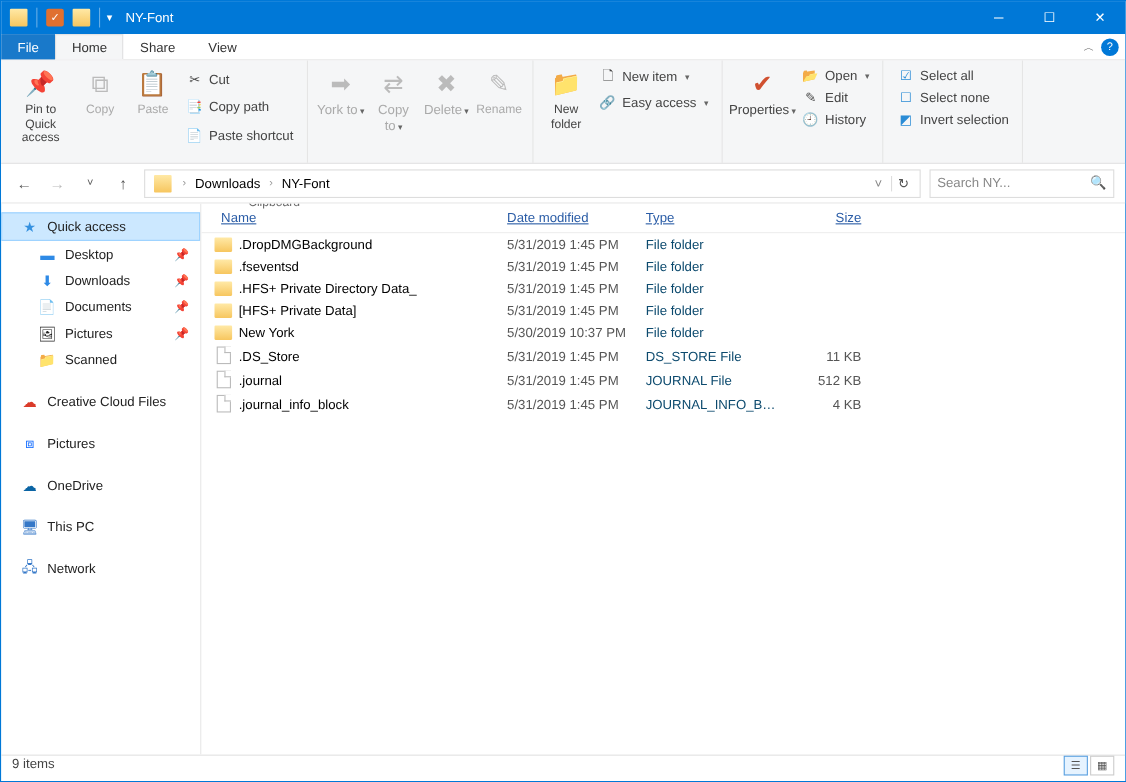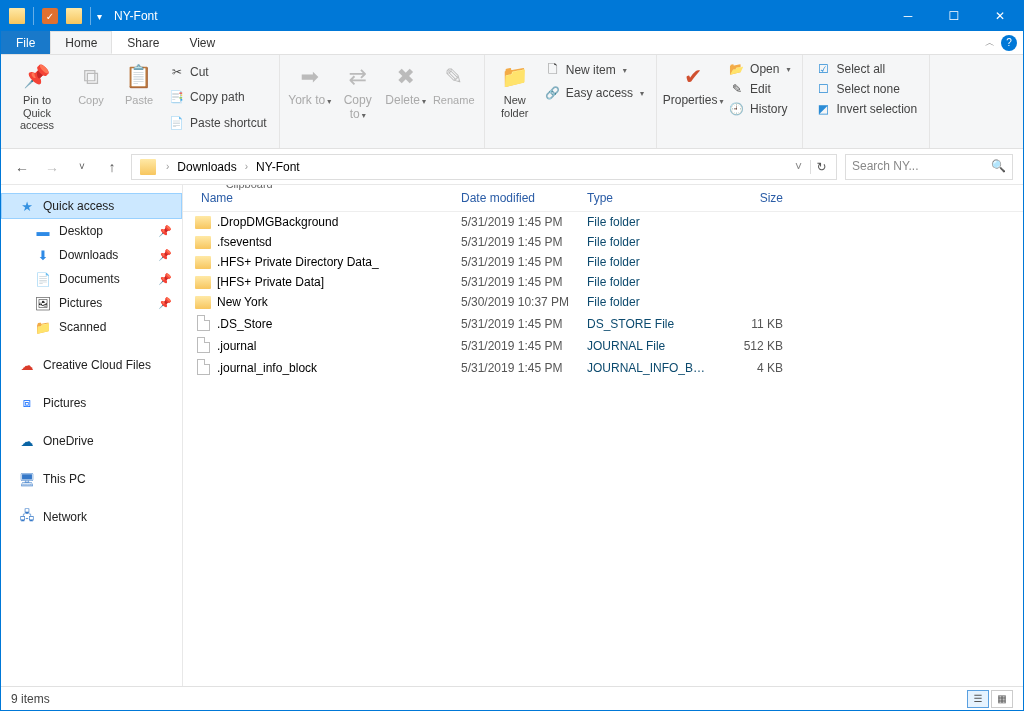--- a/index.html
+++ b/index.html
@@ -55,38 +55,38 @@
 
 .sidebar { width: 182px; border-right:1px solid #e8e8e8; padding-top:8px; overflow:auto; }
 .side-item { display:flex; align-items:center; padding: 4px 10px 4px 18px; gap:8px; color:#222; position:relative; }
 .side-item.selected { background:#cce8ff; border:1px solid #99d1ff; padding-left:17px; }
 .side-item.sub { padding-left:34px; }
 .side-item .pin { margin-left:auto; color:#808080; font-size:11px; }
 .side-item .ico { width:16px; height:16px; display:flex; align-items:center; justify-content:center; font-size:13px; }
 .side-sep { height:14px; }
 
 .filelist { flex:1; display:flex; flex-direction:column; overflow:auto; }
-.columns { display:flex; padding: 6px 10px; color:#2a5ca6; border-bottom:1px solid #eee; }
+.columns { display:flex; padding: 6px 10px; color:#2a5ca6; border-bottom:1px solid #eee;text-decoration:underline; }
 .col-name { width: 268px; padding-left: 8px; }
 .col-date { width: 126px; }
 .col-type { width: 122px; }
 .col-size { width: 74px; text-align:right; }
 .file-row { display:flex; padding: 3px 10px; align-items:flex-end; }
 .file-row .ico { width:20px; display:flex; align-items:center; justify-content:center; }
 .file-row .name { width:248px; padding-left:4px; }
 .file-row .date { width:126px; color:#555; }
 .file-row .type { width:122px; color:#0c4a6e; overflow:hidden; text-overflow:ellipsis; white-space:nowrap; }
 .file-row .size { width:74px; text-align:right; color:#555; }
 .folder-glyph { width:16px; height:13px; background:linear-gradient(#ffe9a6,#f7c65f); border-radius:1px; }
 .file-glyph { width:13px; height:16px; background:#fff; border:1px solid #bbb; position:relative; }
 .file-glyph::after { content:""; position:absolute; top:-1px; right:-1px; width:5px; height:5px; background:#fff; border-left:1px solid #bbb; border-bottom:1px solid #bbb; }
 .rtf-glyph { width:14px; height:16px; background:#fff; border:1px solid #2b579a; position:relative; }
 .rtf-glyph::before { content:""; position:absolute; left:2px; right:2px; top:3px; height:2px; background:#2b579a; box-shadow:0 3px 0 #2b579a, 0 6px 0 #2b579a; }
 
-.statusbar { height:24px; border-top:1px solid #e1e1e1; display:flex; align-items:center; padding:0 10px; font-size:11px; color:#444; }
+.statusbar { height:24px; border-top:1px solid #e1e1e1; display:flex; align-items:flex-start; padding:0 10px; font-size:11px; color:#444; }
 .statusbar .viewbtns { margin-left:auto; display:flex; gap:2px; }
 .viewbtn { width:22px; height:18px; border:1px solid #ccc; display:flex; align-items:center; justify-content:center; font-size:10px; color:#555; }
 .viewbtn.active { border-color:#5aa0e0; background:#e6f3ff; }
 </style>
 </head>
 <body>
 
 <div class="titlebar">
   <div class="qat">
     <div class="folder-ico"></div>

